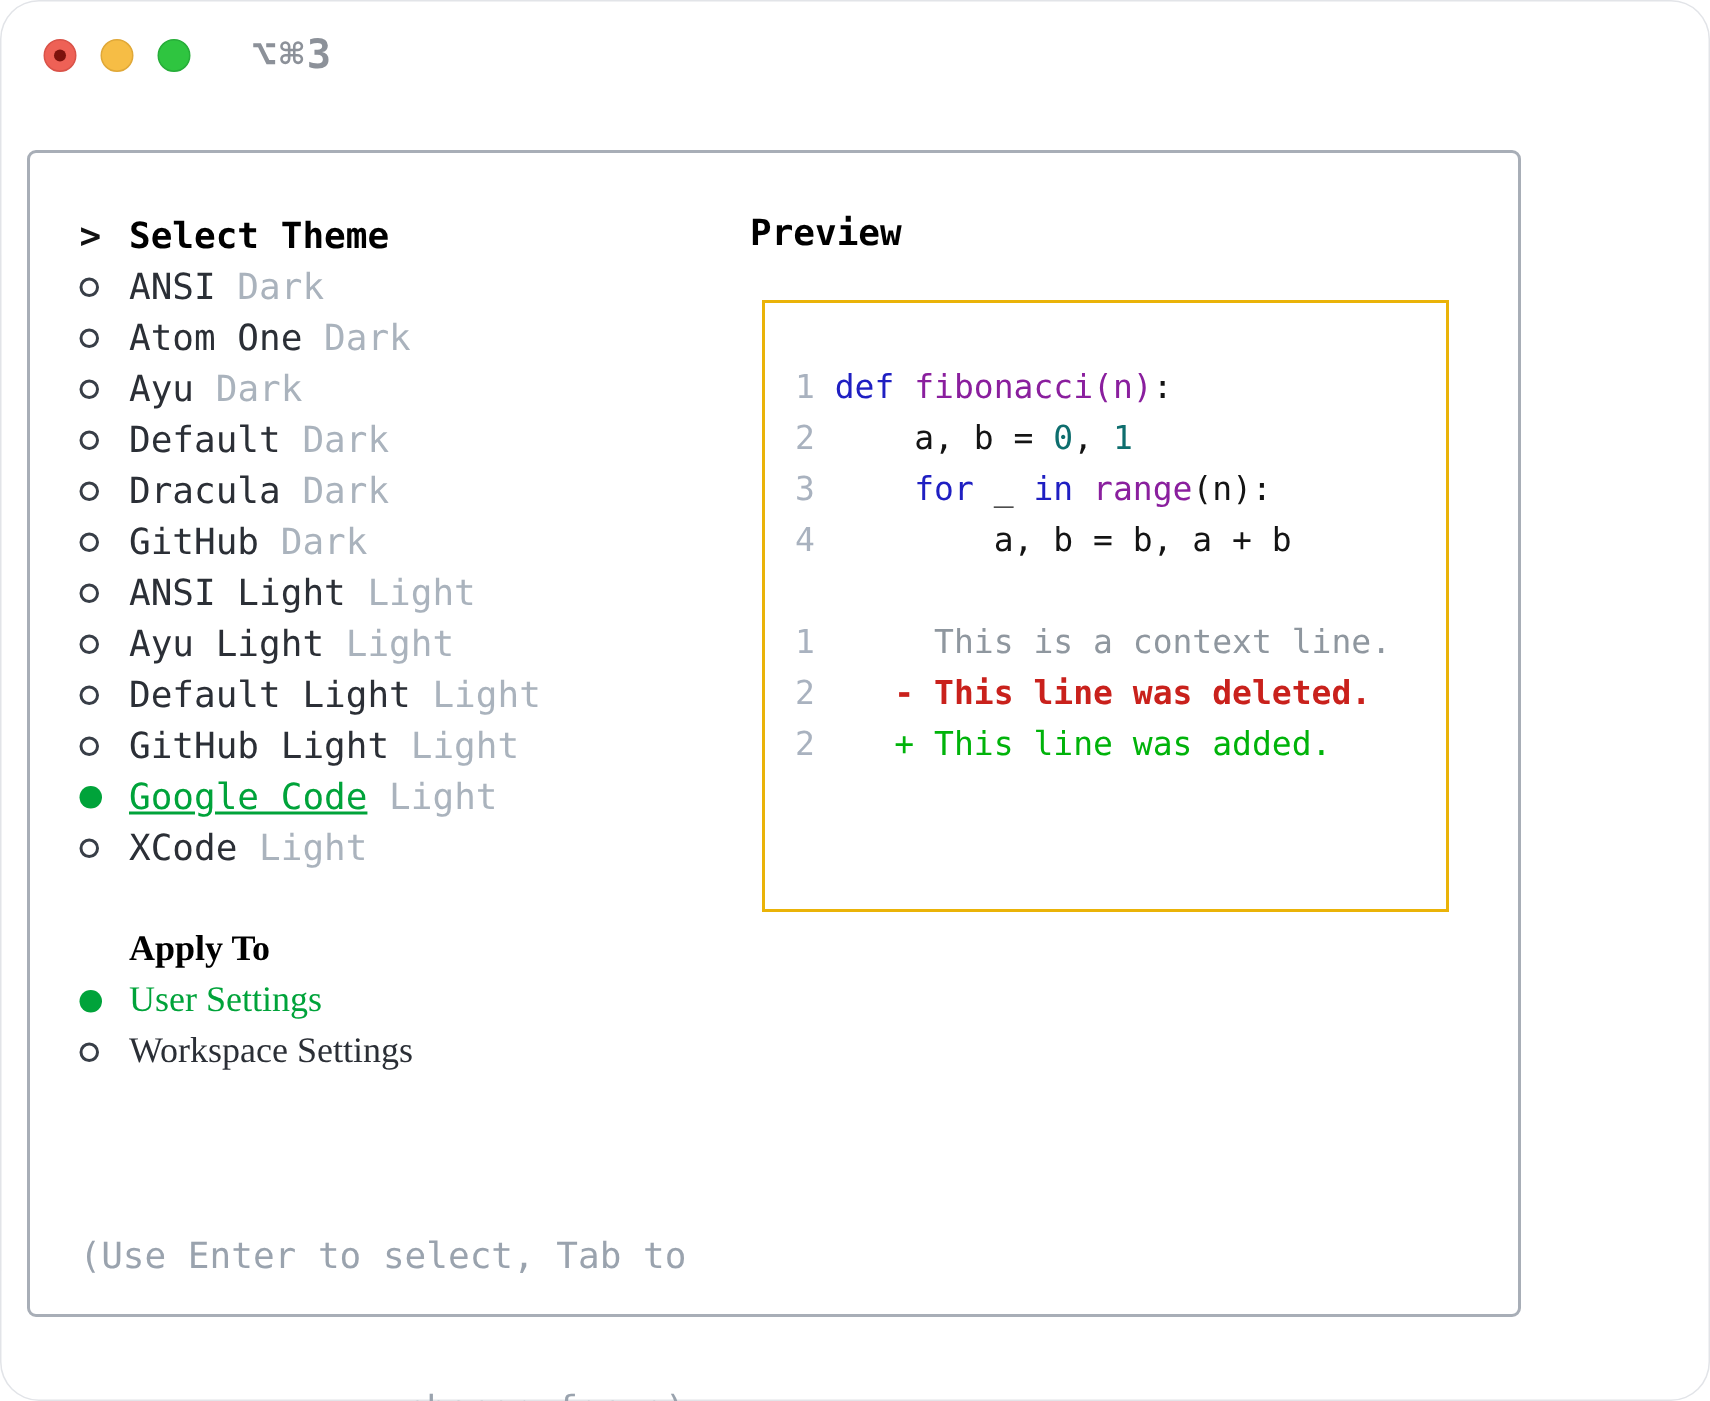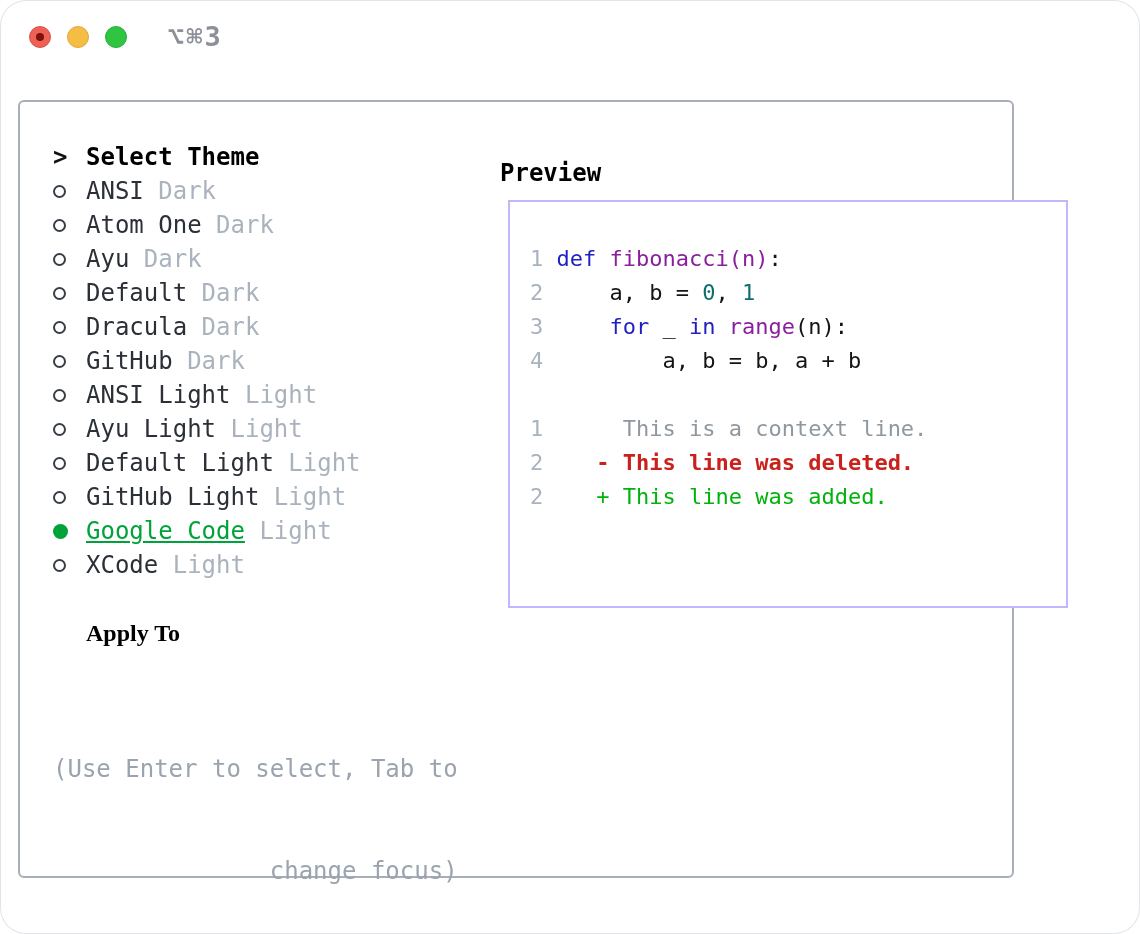--- a/index.html
+++ b/index.html
@@ -35,24 +35,24 @@
   .hdr-label{font-weight:bold;color:#000;}
   .hdr-marker{font-weight:600;color:#111;}
   .theme-name{color:var(--ink);}
   .theme-name.selected{color:var(--sel-green);text-decoration:underline;}
   .variant{color:var(--muted);}
   .apply-sec{margin-top:34px;font-family:Liberation Serif, serif;}
   .apply-label.selected{color:var(--sel-green);}
   .hint{margin-top:34px;color:var(--hint);white-space:pre;}
   .hint div{height:34px;line-height:34px;text-align:right;}
   
-  .preview-title{position:absolute;left:480px;top:54px;height:34px;line-height:34px;
+  .preview-title{position:absolute;left:480px;top:36px;height:34px;line-height:34px;
                  font-size:24px;font-weight:bold;color:#000;}
-  .pbox{position:absolute;left:488px;top:98px;width:560px;height:408px;
-        border:2px solid #c4b5fd;background:#fff;padding:40px 0 0 20px;
+  .pbox{position:absolute;left:488px;top:98px;width:458px;height:408px;
+        border:2px solid #eab308;background:#fff;padding:40px 0 0 20px;
         font-size:22px;line-height:34px;}
   .code-row{white-space:pre;height:34px;}
   .line-num{color:var(--lnum);}
   .tok-keyword{color:var(--kw);}
   .tok-function{color:var(--fn);}
   .tok-literal{color:var(--lit);}
   .tok-plain{color:var(--plain);}
   .diff-context{color:var(--ctx);text-align:right;}
   .diff-deleted{color:var(--del);font-weight:bold;}
   .diff-added{color:var(--add);}
@@ -91,20 +91,24 @@
           <div class="row"><span class="marker"><span class="dot-hollow"></span></span><span class="theme-name">GitHub Light</span><span class="variant"> Light</span></div>
           <div class="row"><span class="marker"><span class="dot-filled"></span></span><span class="theme-name selected">Google Code</span><span class="variant"> Light</span></div>
           <div class="row"><span class="marker"><span class="dot-hollow"></span></span><span class="theme-name">XCode</span><span class="variant"> Light</span></div>
         </div>
 
       <div class="apply-sec">
         <div class="row">
           <span class="marker"></span>
           <span class="hdr-label">Apply To</span>
         </div>
+        <div id="apply-list">
+            <div class="row"><span class="marker"><span class="dot-filled"></span></span><span class="apply-label selected">User Settings</span></div>
+            <div class="row"><span class="marker"><span class="dot-hollow"></span></span><span class="apply-label">Workspace Settings</span></div>
+          </div>
       </div>
 
       <div class="hint">
         <div>(Use Enter to select, Tab to</div>
         <div>change focus)</div>
       </div>
     </div>
 
     <div class="preview-title">Preview</div>
 

